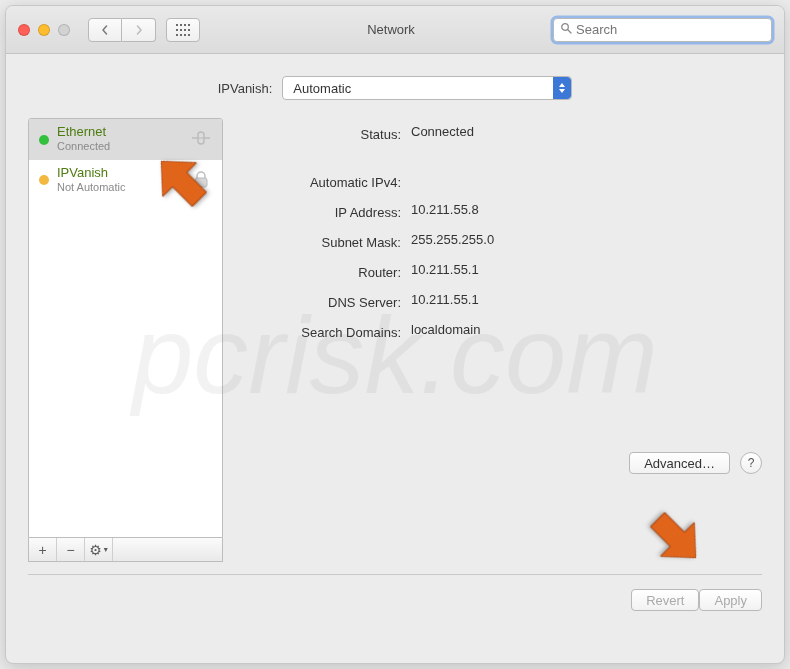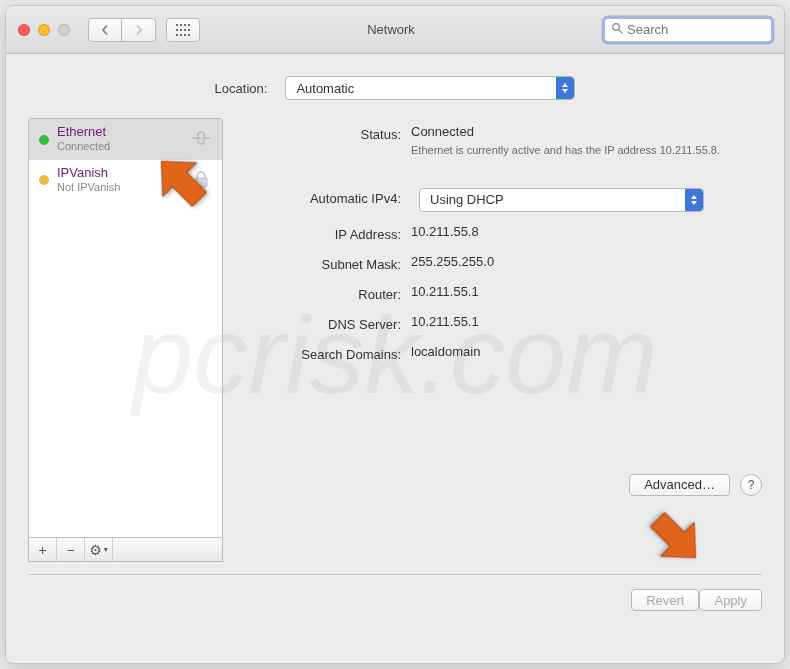--- a/index.html
+++ b/index.html
@@ -52,38 +52,38 @@
     background: linear-gradient(#fbfbfb,#efefef);
     border:1px solid #b9b9b9; border-radius:4px;
     display:flex; align-items:center; justify-content:center;
   }
   .title {
     position:absolute; left:0; right:8px; text-align:center;
     font-size:13px; color:#4a4a4a; pointer-events:none;
   }
   .search {
     margin-left:auto;
-    width:168px; height:24px;
+    width:219px; height:24px;
     background:#fff; border:1px solid #b9b9b9; border-radius:4px;
     display:flex; align-items:center; padding:0 6px; gap:4px;
     box-shadow: 0 0 0 2.5px rgba(88,150,237,0.55);
   }
   .search input {
     border:none; outline:none; flex:1; font-size:13px; background:transparent;
   }
   .location-row {
     display:flex; align-items:center; justify-content:center;
     gap:10px; padding:22px 0 18px;
     font-size:13px; color:#3c3c3c;
   }
   .popup {
     height:24px; background:#fff; border:1px solid #b8b8b8;
     border-radius:4px; display:flex; align-items:center;
     padding:0 22px 0 10px; position:relative; min-width:0;
-    font-size:13px; color:#333;margin-left:8px;
+    font-size:13px; color:#333;
   }
   .popup .arrows {
     position:absolute; right:0; top:0; bottom:0; width:18px;
     background:#3c78d8; border-radius:0 4px 4px 0;
     display:flex; flex-direction:column; align-items:center; justify-content:center;
   }
   .popup .arrows::before,.popup .arrows::after{
     content:""; border-left:3px solid transparent; border-right:3px solid transparent;
   }
   .popup .arrows::before{ border-bottom:4px solid #fff; margin-bottom:2px;}
@@ -103,21 +103,21 @@
   .svc {
     padding:6px 8px 6px 10px;
     border-bottom:1px solid transparent;
     display:flex; align-items:center; gap:8px; position:relative;
   }
   .svc.selected { background:#dcdcdc; }
   .status-dot{ width:10px;height:10px;border-radius:50%; margin-top:2px; flex-shrink:0;}
   .status-dot.green{ background:#33c03c;}
   .status-dot.yellow{ background:#f2b83f;}
   .svc-text { line-height:1.15; }
-  .svc-name{ font-size:13px; color:#701a75;}
+  .svc-name{ font-size:13px; color:#4d7c0f;}
   .svc-sub{ font-size:11px; color:#8a8a8a;}
   .svc-icon{
     position:absolute; right:8px; top:8px; width:26px; height:22px;
     color:#b6b6b6; display:flex; align-items:center; justify-content:center;
   }
   .sidebar-footer{
     width:195px; height:24px;
     background:linear-gradient(#fbfbfb,#e9e9e9);
     border:1px solid #bdbdbd; border-top:none;
     display:flex;
@@ -229,21 +229,21 @@
         <svg width="12" height="12" viewBox="0 0 12 12">
             <circle cx="5" cy="5" r="3.3" stroke="#8a8a8a" stroke-width="1.3" fill="none"></circle>
             <line x1="7.8" y1="7.8" x2="11" y2="11" stroke="#8a8a8a" stroke-width="1.3" stroke-linecap="round"></line>
           </svg>
       </span>
       <input type="text" placeholder="Search" style="">
     </div>
   </div>
 
   <div class="location-row">
-    <span>Location:</span>
+    <span>IPVanish:</span>
     <div class="popup location-popup">
       <span>Automatic</span>
       <span class="arrows"></span>
     </div>
   </div>
 
   <div class="main-area">
     <div>
       <div class="sidebar">
         <div class="svc selected">
@@ -258,21 +258,21 @@
                 <circle cx="11.5" cy="10" r="0.8" fill="#bcbcbc"></circle>
                 <circle cx="13" cy="10" r="0.8" fill="#bcbcbc"></circle>
                 <circle cx="14.5" cy="10" r="0.8" fill="#bcbcbc"></circle>
               </svg>
           </span>
         </div>
         <div class="svc">
           <span class="status-dot yellow"></span>
           <div class="svc-text">
             <div class="svc-name">IPVanish</div>
-            <div class="svc-sub">Not IPVanish</div>
+            <div class="svc-sub">Not Automatic</div>
           </div>
           <span class="svc-icon">
             <svg width="22" height="20" viewBox="0 0 22 20">
                 <rect x="5" y="9" width="12" height="9" rx="2" fill="#d8d8d8" stroke="#bcbcbc"></rect>
                 <path d="M7 9 v-2 a4 4 0 0 1 8 0 v2" stroke="#bcbcbc" stroke-width="1.5" fill="none"></path>
               </svg>
           </span>
         </div>
       </div>
       <div class="sidebar-footer">
@@ -283,32 +283,25 @@
             <span style="font-size:8px;margin-left:2px;">▾</span>
         </div>
       </div>
     </div>
 
     <div class="detail">
       <div class="row">
         <div class="lab">Status:</div>
         <div class="val">
           <span class="bold">Connected</span>
-          <div class="sub">Ethernet is currently active and has the IP address 10.211.55.8.</div>
         </div>
       </div>
       <div style="height:18px"></div>
       <div class="row">
         <div class="lab">Automatic IPv4:</div>
-        <div class="val">
-          <div class="popup ipv4-popup">
-            <span>Using DHCP</span>
-            <span class="arrows"></span>
-          </div>
-        </div>
       </div>
       <div class="row">
         <div class="lab">IP Address:</div>
         <div class="val">10.211.55.8</div>
       </div>
       <div class="row">
         <div class="lab">Subnet Mask:</div>
         <div class="val">255.255.255.0</div>
       </div>
       <div class="row">

